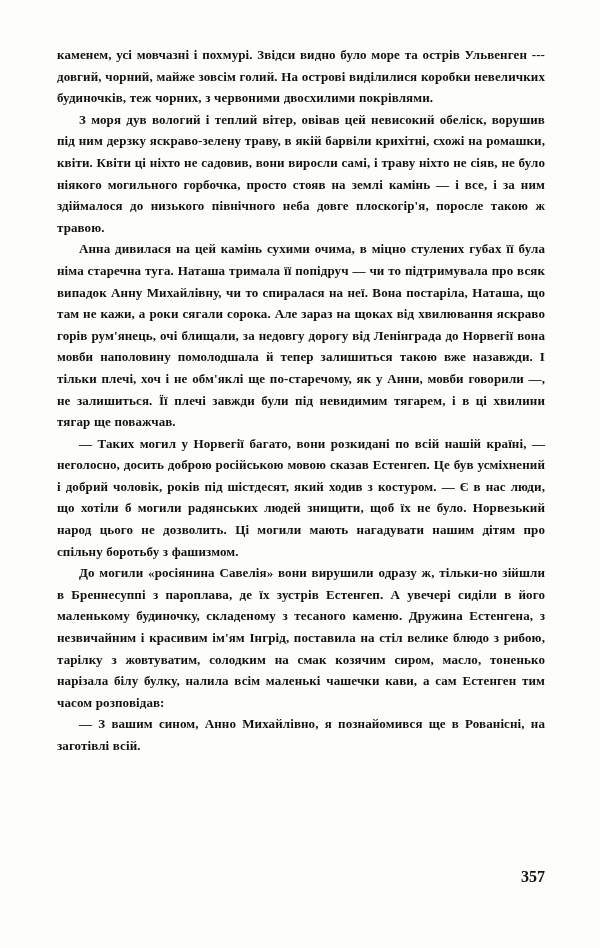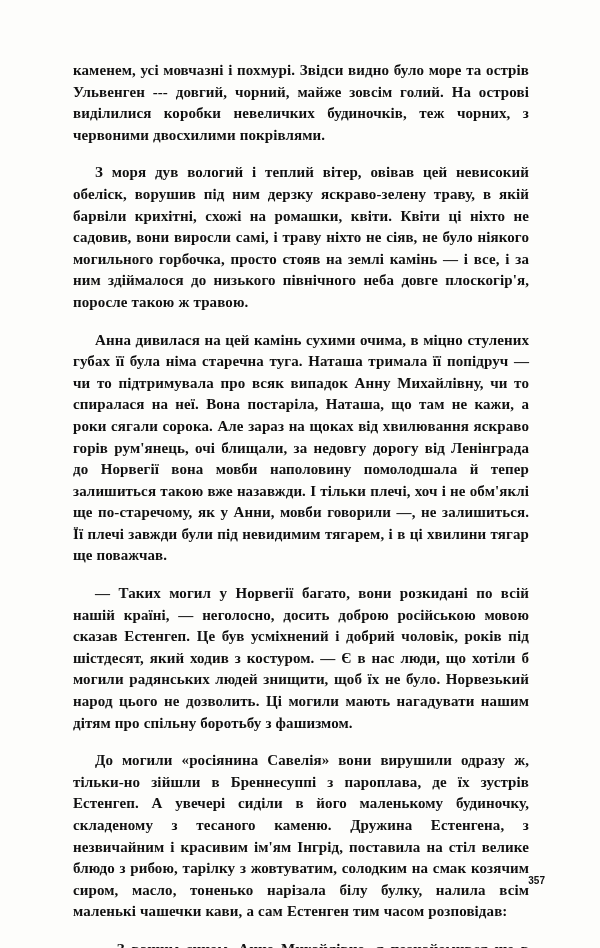--- a/index.html
+++ b/index.html
@@ -17,39 +17,39 @@
     box-sizing: border-box;
     overflow: hidden;
   }
   .text-block {
     position: absolute;
     left: 57px;
     top: 44px;
     width: 488px;
   }
   .para {
-    margin: 16px;
-    font-size: 15px;
+    margin: 0;
+    font-size: 13px;
     line-height: 21.6px;
     text-align: justify;
     text-justify: inter-word;
     letter-spacing: 0.1px;
     word-spacing: 0.2px;
     font-weight: 600;
   }
   .para.indent {
     text-indent: 22px;
   }
   .page-number {
     position: absolute;
     right: 55px;
     bottom: 62px;
-    font-size: 10px;
+    font-size: 16px;
     font-weight: 700;
-    font-family: Liberation Sans, sans-serif;
+    font-family: Liberation Serif, serif;
   }
 </style>
 </head>
 <body>
 
 <div class="page">
   <div class="text-block">
     <p class="para">каменем, усі мовчазні і похмурі. Звідси видно було море та острів Ульвенген --- довгий, чорний, майже зовсім голий. На острові виділилися коробки невеличких будиночків, теж чорних, з червоними двосхилими покрівлями.</p>
     <p class="para indent">З моря дув вологий і теплий вітер, овівав цей невисокий обеліск, ворушив під ним дерзку яскраво-зелену траву, в якій барвіли крихітні, схожі на ромашки, квіти. Квіти ці ніхто не садовив, вони виросли самі, і траву ніхто не сіяв, не було ніякого могильного горбочка, просто стояв на землі камінь — і все, і за ним здіймалося до низького північного неба довге плоскогір'я, поросле такою ж травою.</p>
     <p class="para indent">Анна дивилася на цей камінь сухими очима, в міцно стулених губах її була німа старечна туга. Наташа тримала її попідруч — чи то підтримувала про всяк випадок Анну Михайлівну, чи то спиралася на неї. Вона постаріла, Наташа, що там не кажи, а роки сягали сорока. Але зараз на щоках від хвилювання яскраво горів рум'янець, очі блищали, за недовгу дорогу від Ленінграда до Норвегії вона мовби наполовину помолодшала й тепер залишиться такою вже назавжди. І тільки плечі, хоч і не обм'яклі ще по-старечому, як у Анни, мовби говорили —, не залишиться. Її плечі завжди були під невидимим тягарем, і в ці хвилини тягар ще поважчав.</p>

